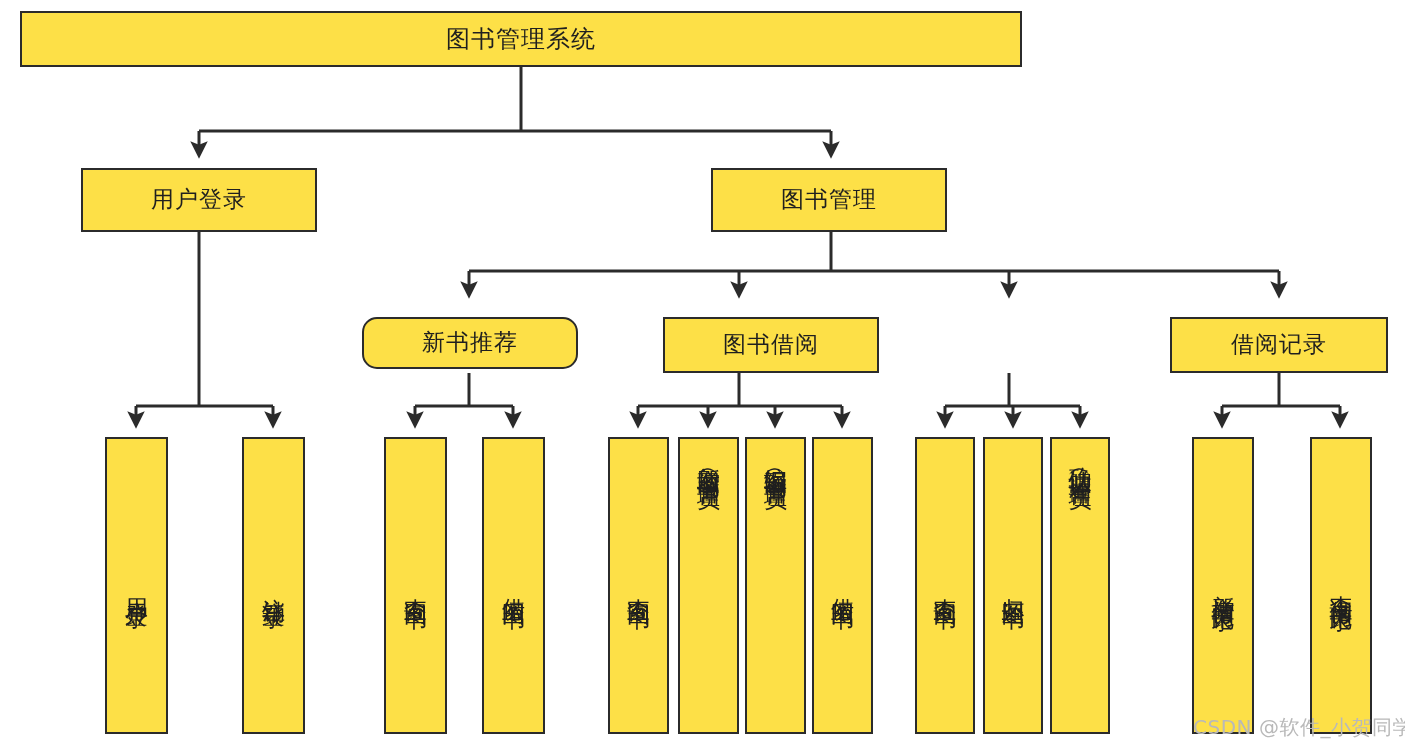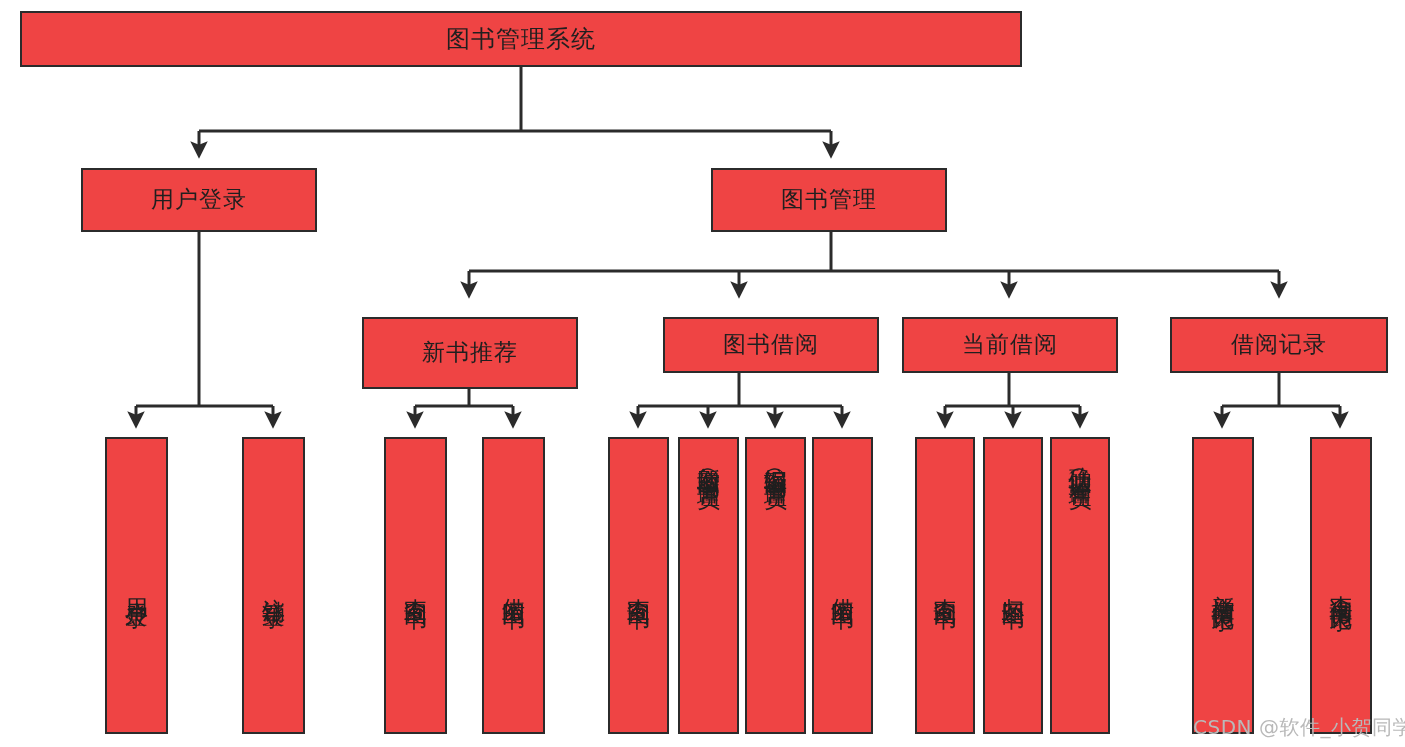--- a/index.html
+++ b/index.html
@@ -22,21 +22,21 @@
     position: absolute;
     left: 0;
     top: 0;
     width: 1405px;
     height: 747px;
     pointer-events: none;
   }
   .node {
     position: absolute;
     box-sizing: border-box;
-    background: #ef4444;
+    background: #fde047;
     border: 2px solid #2b2b2b;
     display: flex;
     align-items: center;
     justify-content: center;
     color: #1f1f1f;
   }
   .node-label {
     display: block;
     text-align: center;
     line-height: 1.18;
@@ -138,29 +138,26 @@
     <span class="node-label">图书管理系统</span>
   </div>
 
   <div class="node horiz" style="left:81px; top:168px; width:236px; height:64px;">
     <span class="node-label">用户登录</span>
   </div>
   <div class="node horiz" style="left:711px; top:168px; width:236px; height:64px;">
     <span class="node-label">图书管理</span>
   </div>
 
-  <div class="node horiz" style="left:362px; top:317px; width:216px; height:72px;">
+  <div class="node horiz" style="left:362px; top:317px; width:216px; height:52px;border-radius:15px;">
     <span class="node-label">新书推荐</span>
   </div>
   <div class="node horiz" style="left:663px; top:317px; width:216px; height:56px;">
     <span class="node-label">图书借阅</span>
   </div>
-  <div class="node horiz" style="left:902px; top:317px; width:216px; height:56px;">
-    <span class="node-label">当前借阅</span>
-  </div>
   <div class="node horiz" style="left:1170px; top:317px; width:218px; height:56px;align-items:center;">
     <span class="node-label">借阅记录</span>
   </div>
 
   <div class="node vert short" style="left:105px; top:437px; width:63px; height:297px;">
     <span class="node-label">用户登录</span>
   </div>
   <div class="node vert short" style="left:242px; top:437px; width:63px; height:297px;">
     <span class="node-label">注销登录</span>
   </div>

